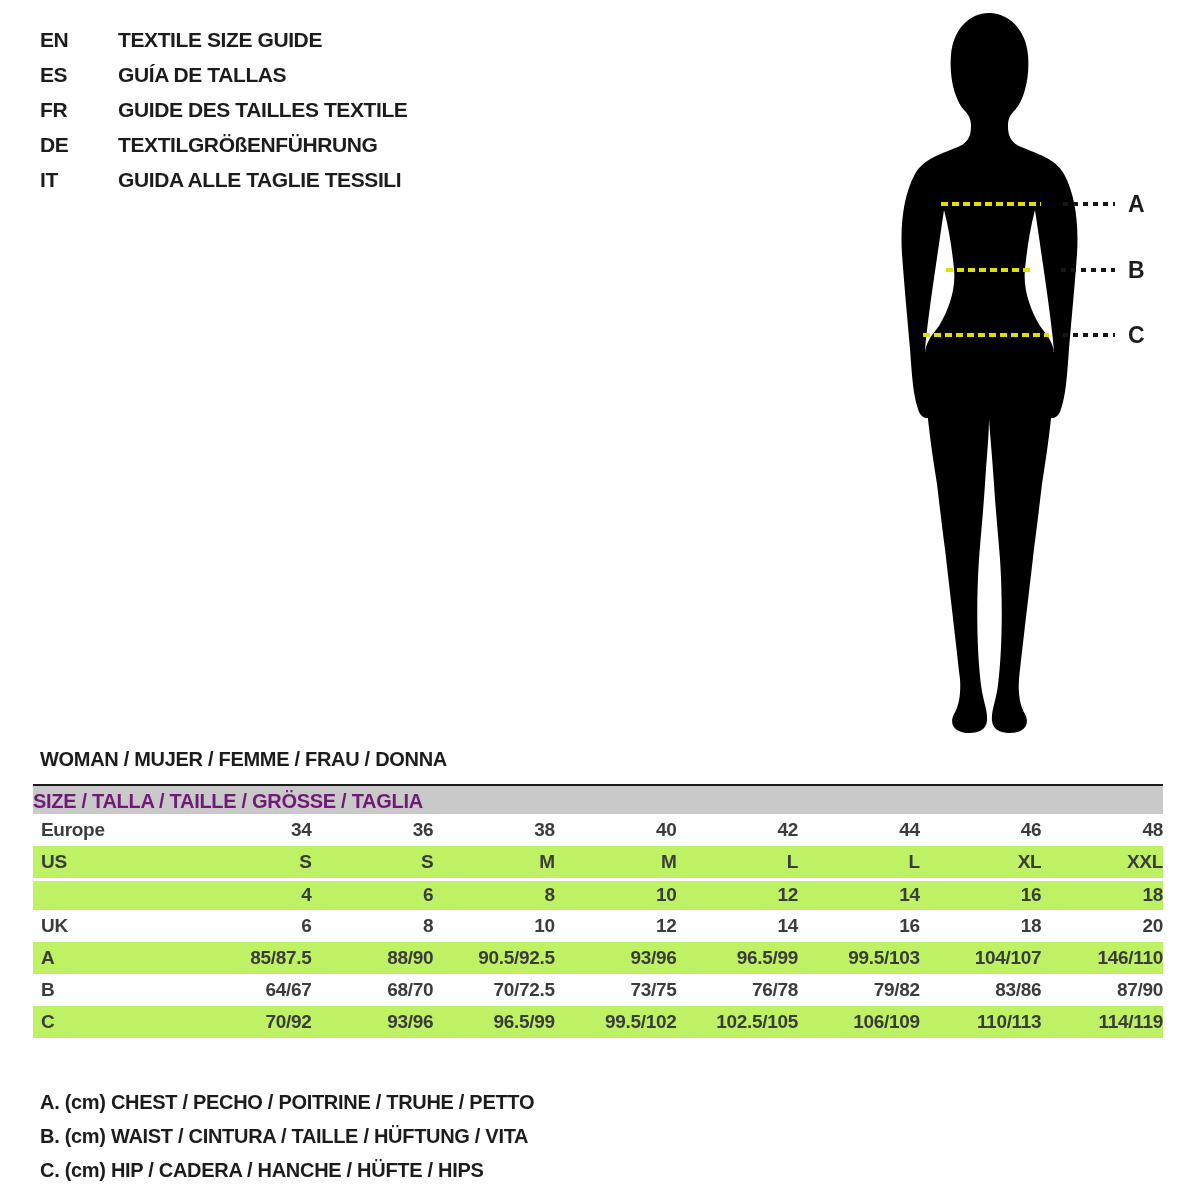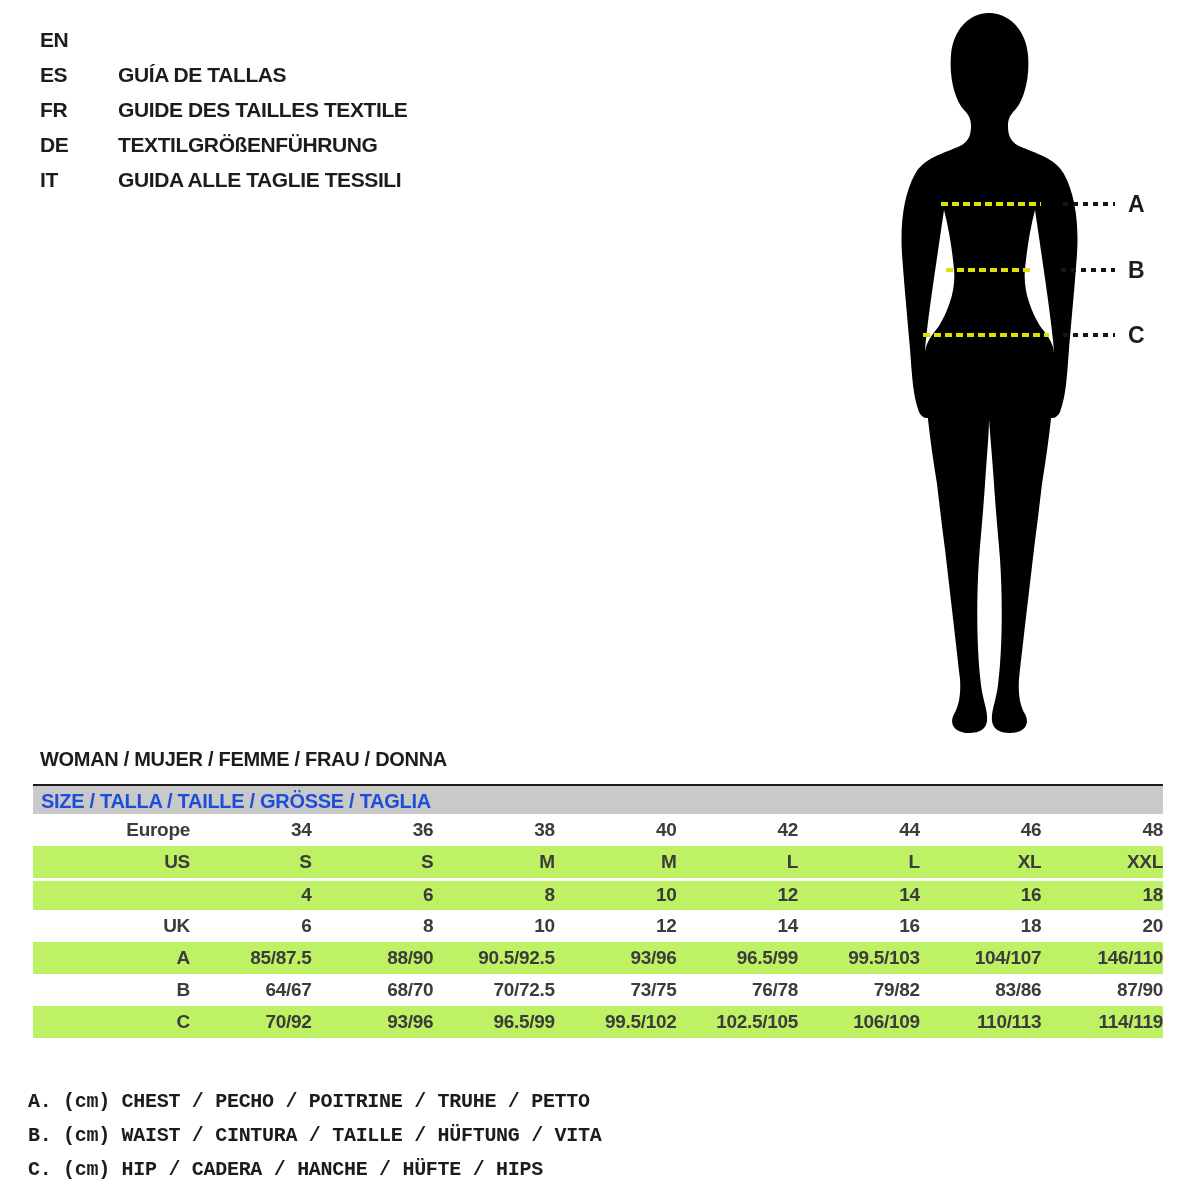--- a/index.html
+++ b/index.html
@@ -25,39 +25,40 @@
   .dash-black{background:repeating-linear-gradient(to right,#161616 0 5px,transparent 5px 10px);}
   .marker-label{font-size:23px;letter-spacing:0;line-height:22px;}
 
   
   .section-heading{left:40px;top:748px;font-size:20px;letter-spacing:-0.3px;white-space:nowrap;}
 
   
   .size-table{left:33px;top:784px;width:1130px;}
   .t-header{
     border-top:2px solid #1c1c1c;background:#c9c9c9;height:30px;line-height:30px;
-    font-size:20px;letter-spacing:-0.3px;color:#1d4ed8;padding-left:8px;box-sizing:border-box;
+    font-size:20px;letter-spacing:-0.3px;color:#701a75;box-sizing:border-box;
   }
   .t-row{display:grid;grid-template-columns:157px repeat(8,1fr);height:32px;line-height:32px;
     font-size:19px;letter-spacing:-0.3px;color:#3c3c3c;}
   .t-row.shaded{background:#bef264;}
   .t-row.sub{border-top:3px solid #ffffff;height:29px;line-height:27px;}
-  .t-label{text-align:right;padding-left:8px;}
+  .t-label{text-align:left;padding-left:8px;}
   .t-cell{text-align:right;}
 
   
-  .legend-block{left:28px;top:1085px;font-family:Liberation Mono, monospace;}
+  .legend-block{left:40px;top:1085px;}
   .legend-row{height:34px;line-height:34px;font-size:20px;letter-spacing:-0.3px;white-space:nowrap;}
 </style>
 </head>
 <body>
 
 <div class="abs lang-block">
   <div class="lang-row">
     <span class="lang-code">EN</span>
+    <span class="lang-text">TEXTILE SIZE GUIDE</span>
   </div>
   <div class="lang-row">
     <span class="lang-code">ES</span>
     <span class="lang-text">GUÍA DE TALLAS</span>
   </div>
   <div class="lang-row">
     <span class="lang-code">FR</span>
     <span class="lang-text">GUIDE DES TAILLES TEXTILE</span>
   </div>
   <div class="lang-row">

